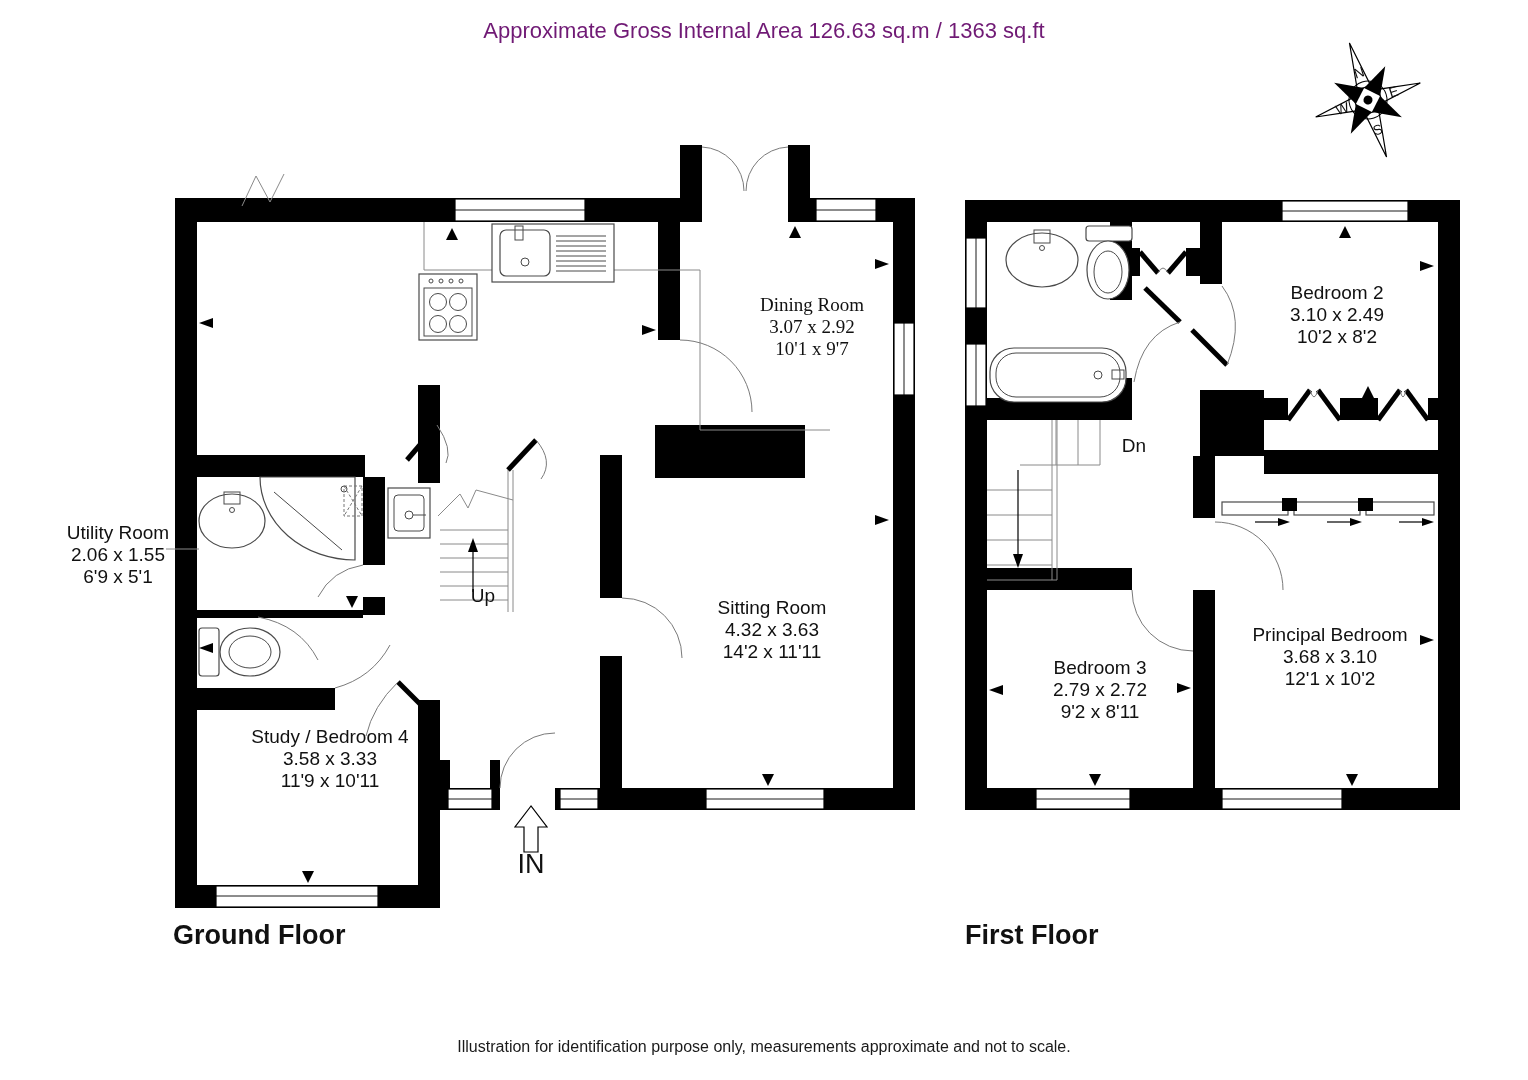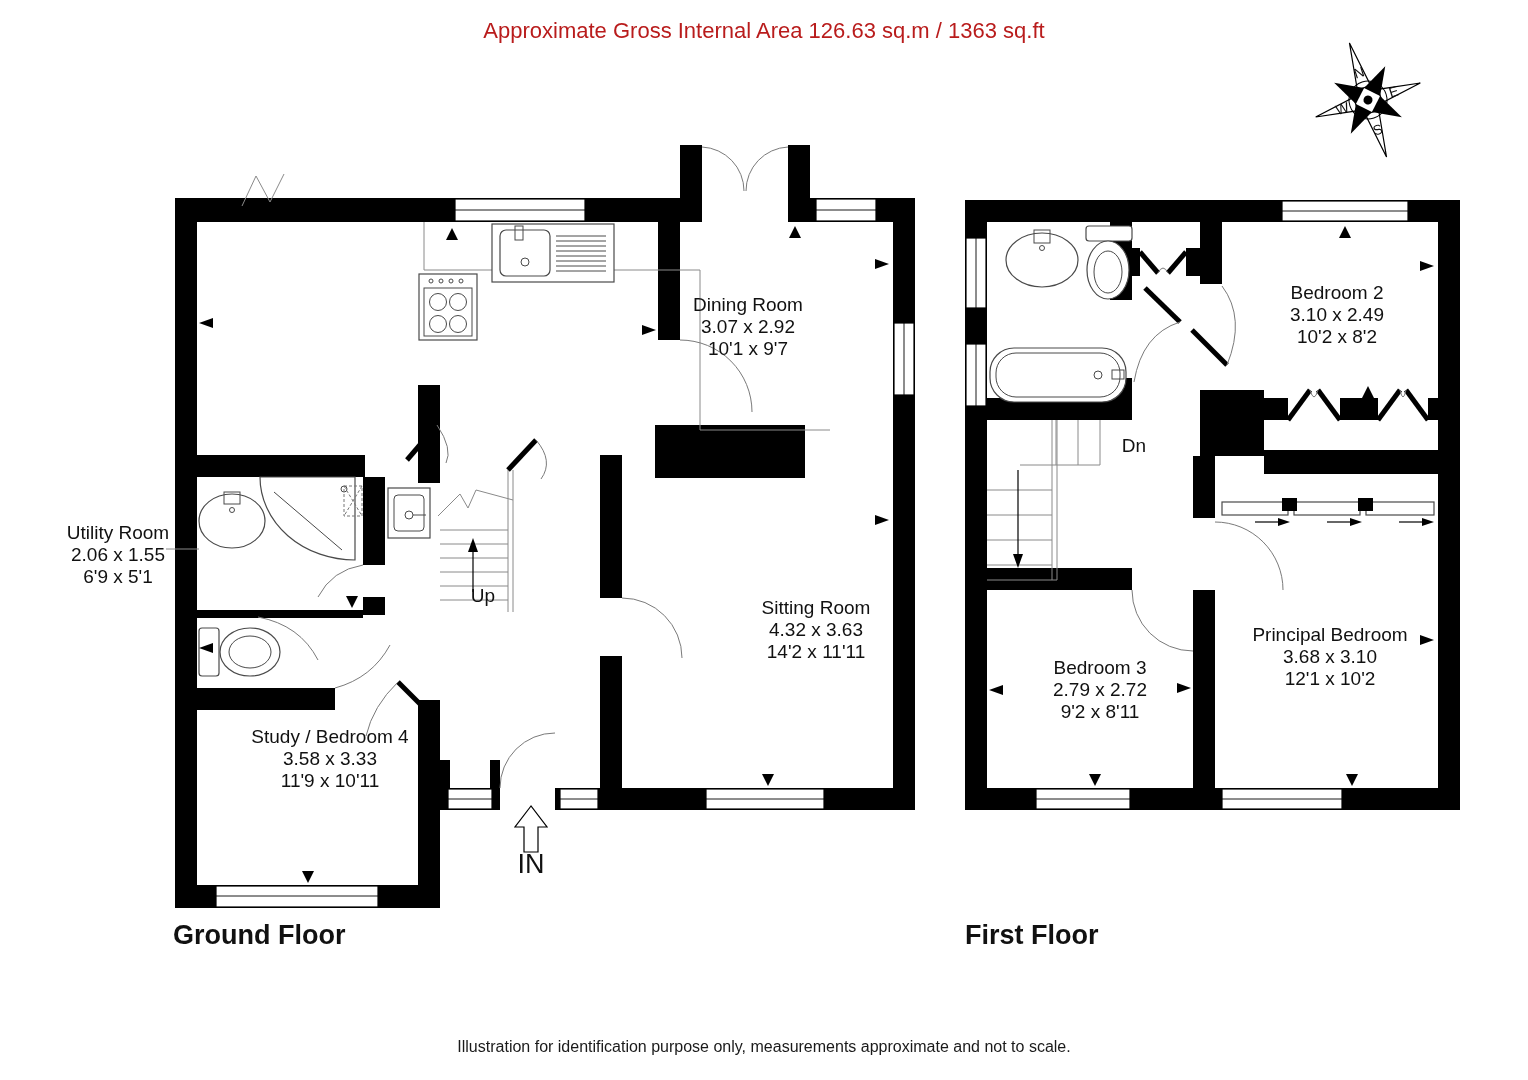--- a/index.html
+++ b/index.html
@@ -1,18 +1,18 @@
 <!DOCTYPE html>
 <html><head>
 <meta charset="utf-8">
 <style>
   html,body{margin:0;padding:0;background:#fff;}
   .canvas{position:relative;width:1528px;height:1080px;background:#fff;overflow:hidden;
           font-family:"Liberation Sans",sans-serif;color:#111;}
-  .title{position:absolute;left:0;right:0;top:18px;text-align:center;font-size:22px;color:#b91c1c;}
+  .title{position:absolute;left:0;right:0;top:18px;text-align:center;font-size:22px;color:#701a75;}
   .plan-layer{position:absolute;left:0;top:0;}
   .room-label{position:absolute;transform:translate(-50%,-50%);text-align:center;
               font-size:19px;line-height:22px;white-space:nowrap;color:#111;}
   .small-label{position:absolute;transform:translate(-50%,-50%);font-size:19px;color:#111;}
   .in-label{position:absolute;transform:translate(-50%,-50%);font-size:27px;color:#111;}
   .floor-caption{position:absolute;font-weight:bold;font-size:27px;color:#111;}
   .footer{position:absolute;left:0;right:0;top:1038px;text-align:center;font-size:16px;color:#1a1a1a;}
   
   .w{fill:#000;stroke:none;}
   .win{fill:#fff;stroke:#000;stroke-width:1.2;}
@@ -336,33 +336,33 @@
         <polygon class="tick" points="1191,688 1177,683 1177,693"></polygon>
         <polygon class="tick" points="1095,786 1089,774 1101,774"></polygon>
         <polygon class="tick" points="1352,786 1346,774 1358,774"></polygon>
         <polygon class="tick" points="1434,640 1420,635 1420,645"></polygon>
         <polygon class="tick" points="1368,386 1362,398 1374,398"></polygon>
       </g>
     </g>
   </svg>
 
 
-  <div class="room-label" style="left:748px;top:327px;">
+  <div class="room-label" style="left:812px;top:327px;font-family:Liberation Serif, serif;">
     <div>Dining Room</div>
     <div>3.07 x 2.92</div>
     <div>10'1 x 9'7</div>
   </div>
 
   <div class="room-label" style="left:118px;top:555px;">
     <div>Utility Room</div>
     <div>2.06 x 1.55</div>
     <div>6'9 x 5'1</div>
   </div>
 
-  <div class="room-label" style="left:772px;top:630px;margin-left:44px;">
+  <div class="room-label" style="left:772px;top:630px;">
     <div>Sitting Room</div>
     <div>4.32 x 3.63</div>
     <div>14'2 x 11'11</div>
   </div>
 
   <div class="room-label" style="left:330px;top:759px;">
     <div>Study / Bedroom 4</div>
     <div>3.58 x 3.33</div>
     <div>11'9 x 10'11</div>
   </div>

